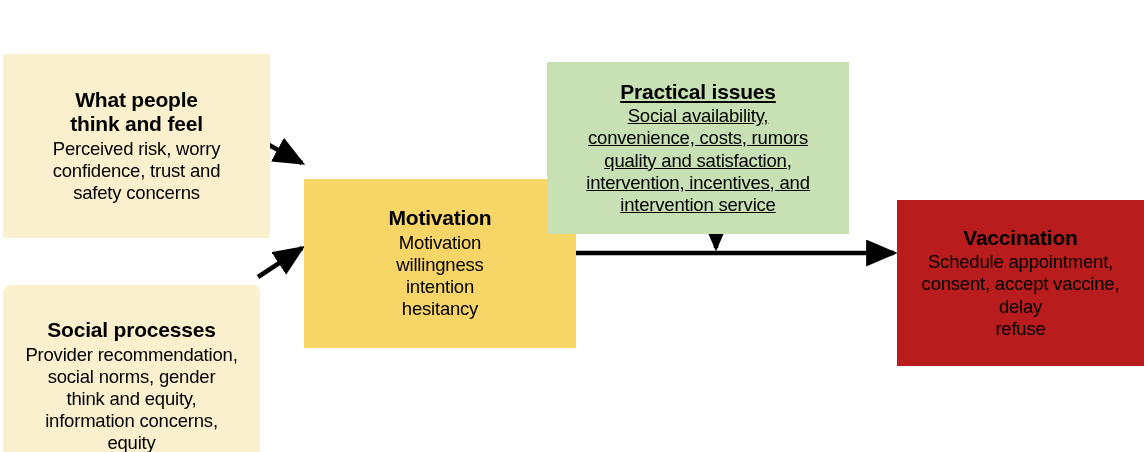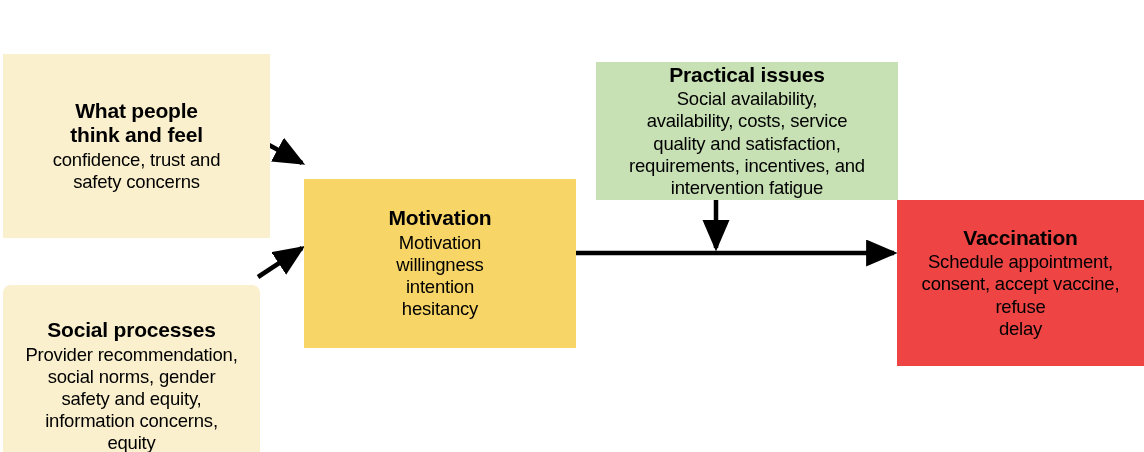--- a/index.html
+++ b/index.html
@@ -47,22 +47,23 @@
   #box-social {
     left: 3px;  top: 237px; width: 257px; height: 203px;
     background: #faf0cd;
     border-radius: 8px;
   }
   #box-motivation {
     left: 304px; top: 131px; width: 272px; height: 169px;
     background: #f7d567;
   }
   #box-practical {
-    left: 596px; top: 14px;  width: 302px; height: 138px;
+    left: 547px; top: 14px;  width: 302px; height: 172px;
     background: #c7e0b4;
+    text-decoration: underline;
   }
   #box-vaccination {
     left: 897px; top: 152px; width: 247px; height: 166px;
     background: #b8cce4;
   }
   svg#arrows {
     position: absolute;
     left: 0; top: 0;
     width: 1144px;
     height: 452px;
@@ -97,60 +98,61 @@
       <line x1="531" y1="253" x2="894" y2="253" stroke="#000000" stroke-width="4.5" marker-end="url(#ah)"></line>
     </g>
   </svg>
 
   <div class="box" id="box-think-feel" style="background: rgb(250, 240, 205);">
     <div class="box-title">
       <div>What people</div>
       <div>think and feel</div>
     </div>
     <div class="box-body">
+      <div>Perceived risk, worry</div>
       <div>confidence, trust and</div>
       <div>safety concerns</div>
     </div>
   </div>
 
   <div class="box" id="box-social" style="background: rgb(250, 240, 205);">
     <div class="box-title">Social processes</div>
     <div class="box-body">
       <div>Provider recommendation,</div>
       <div>social norms, gender</div>
-      <div>safety and equity,</div>
+      <div>think and equity,</div>
       <div>information concerns,</div>
       <div>equity</div>
     </div>
   </div>
 
   <div class="box" id="box-motivation" style="background: rgb(247, 213, 103);">
     <div class="box-title">Motivation</div>
     <div class="box-body">
       <div>Motivation</div>
       <div>willingness</div>
       <div>intention</div>
       <div>hesitancy</div>
     </div>
   </div>
 
   <div class="box" id="box-practical" style="background: rgb(199, 224, 180);">
     <div class="box-title">Practical issues</div>
     <div class="box-body">
       <div>Social availability,</div>
-      <div>availability, costs, service</div>
+      <div>convenience, costs, rumors</div>
       <div>quality and satisfaction,</div>
-      <div>requirements, incentives, and</div>
-      <div>intervention fatigue</div>
+      <div>intervention, incentives, and</div>
+      <div>intervention service</div>
     </div>
   </div>
 
-  <div class="box" id="box-vaccination" style="background: #ef4444;">
+  <div class="box" id="box-vaccination" style="background: #b91c1c;">
     <div class="box-title">Vaccination</div>
     <div class="box-body">
       <div>Schedule appointment,</div>
       <div>consent, accept vaccine,</div>
+      <div>delay</div>
       <div>refuse</div>
-      <div>delay</div>
     </div>
   </div>
 
 </div>
 
 </body></html>

